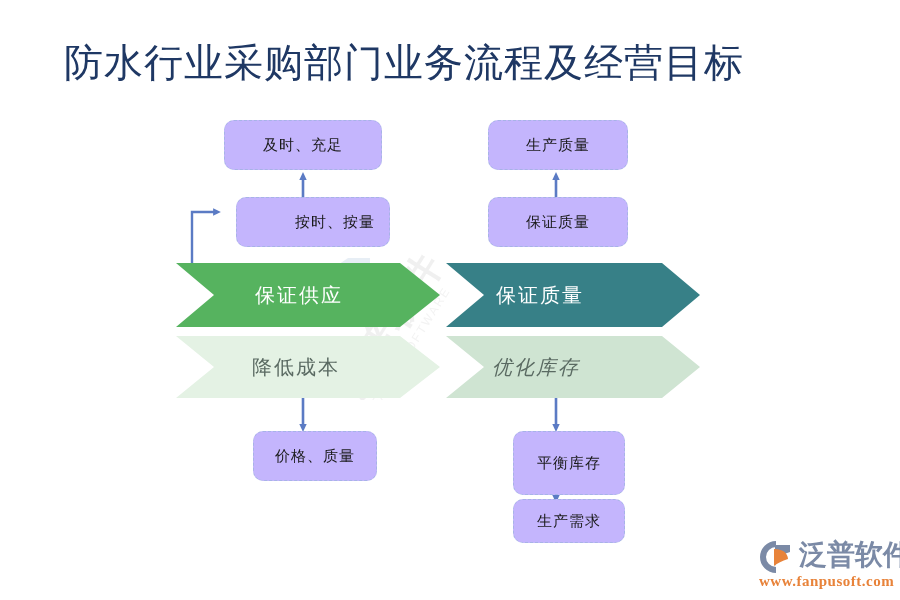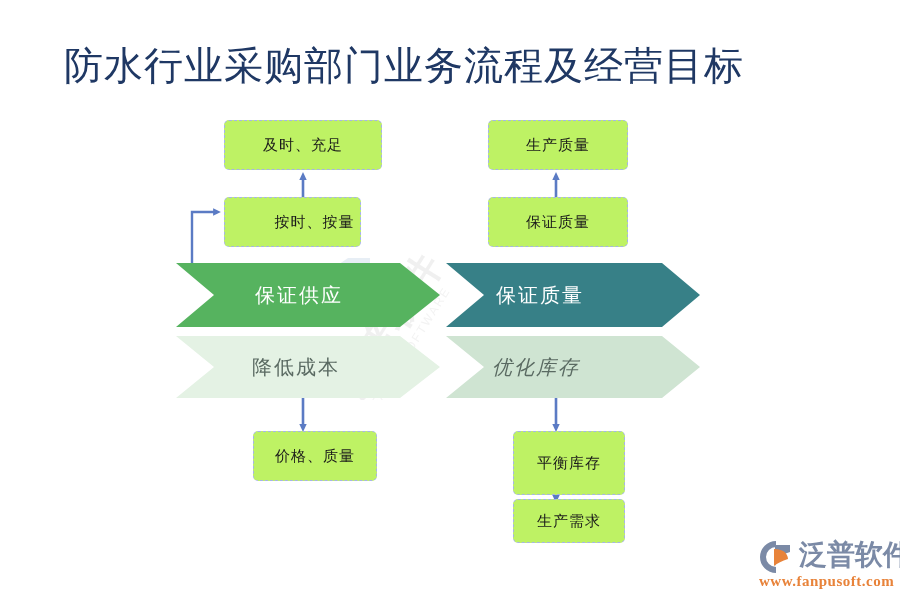--- a/index.html
+++ b/index.html
@@ -18,21 +18,21 @@
     overflow: hidden;
   }
 
   
   .title {
     position: absolute;
     left: 0;
     top: 42px;
     width: 808px;
     text-align: center;
-    font-family: Liberation Serif, serif;
+    font-family: Liberation Mono, monospace;
     font-size: 39px;
     line-height: 48px;
     letter-spacing: 1px;
     color: #1f3864;
     white-space: nowrap;
   }
 
   
   .watermark {
     position: absolute;
@@ -57,23 +57,23 @@
     letter-spacing: 2px;
   }
   .chev-label.light { color: #ffffff; }
   .chev-label.dark  { color: #5a6a62; }
 
   
   .box {
     position: absolute;
     z-index: 4;
     box-sizing: border-box;
-    background: #bef264;
+    background: #c4b5fd;
     border: 1px dashed #a7b4e6;
-    border-radius: 5px;
+    border-radius: 10px;
     display: flex;
     align-items: center;
     justify-content: center;
     font-size: 15px;
     line-height: 20px;
     letter-spacing: 1px;
     color: #1a1a1a;
     white-space: nowrap;
   }
 
@@ -171,21 +171,21 @@
       <line x1="303" y1="398" x2="303" y2="428" stroke="#5b7bc4" stroke-width="2.6" marker-end="url(#arrHead)"></line>
 
       <line x1="556" y1="398" x2="556" y2="428" stroke="#5b7bc4" stroke-width="2.6" marker-end="url(#arrHead)"></line>
 
       <line x1="556" y1="481" x2="556" y2="499" stroke="#5b7bc4" stroke-width="2.6" marker-end="url(#arrHead)"></line>
     </svg>
   </div>
 
   <div class="box" style="left:224px; top:120px; width:158px; height:50px;">及时、充足</div>
 
-  <div class="box" style="left:224px; top:197px; width:137px; height:50px;padding-left:44px;">按时、按量</div>
+  <div class="box" style="left:236px; top:197px; width:154px; height:50px;padding-left:44px;">按时、按量</div>
 
   <div class="box" style="left:488px; top:120px; width:140px; height:50px;">生产质量</div>
 
   <div class="box" style="left:488px; top:197px; width:140px; height:50px;">保证质量</div>
 
   <div class="box" style="left:253px; top:431px; width:124px; height:50px;">价格、质量</div>
 
   <div class="box" style="left:513px; top:431px; width:112px; height:64px;">平衡库存</div>
 
   <div class="box" style="left:513px; top:499px; width:112px; height:44px;">生产需求</div>

